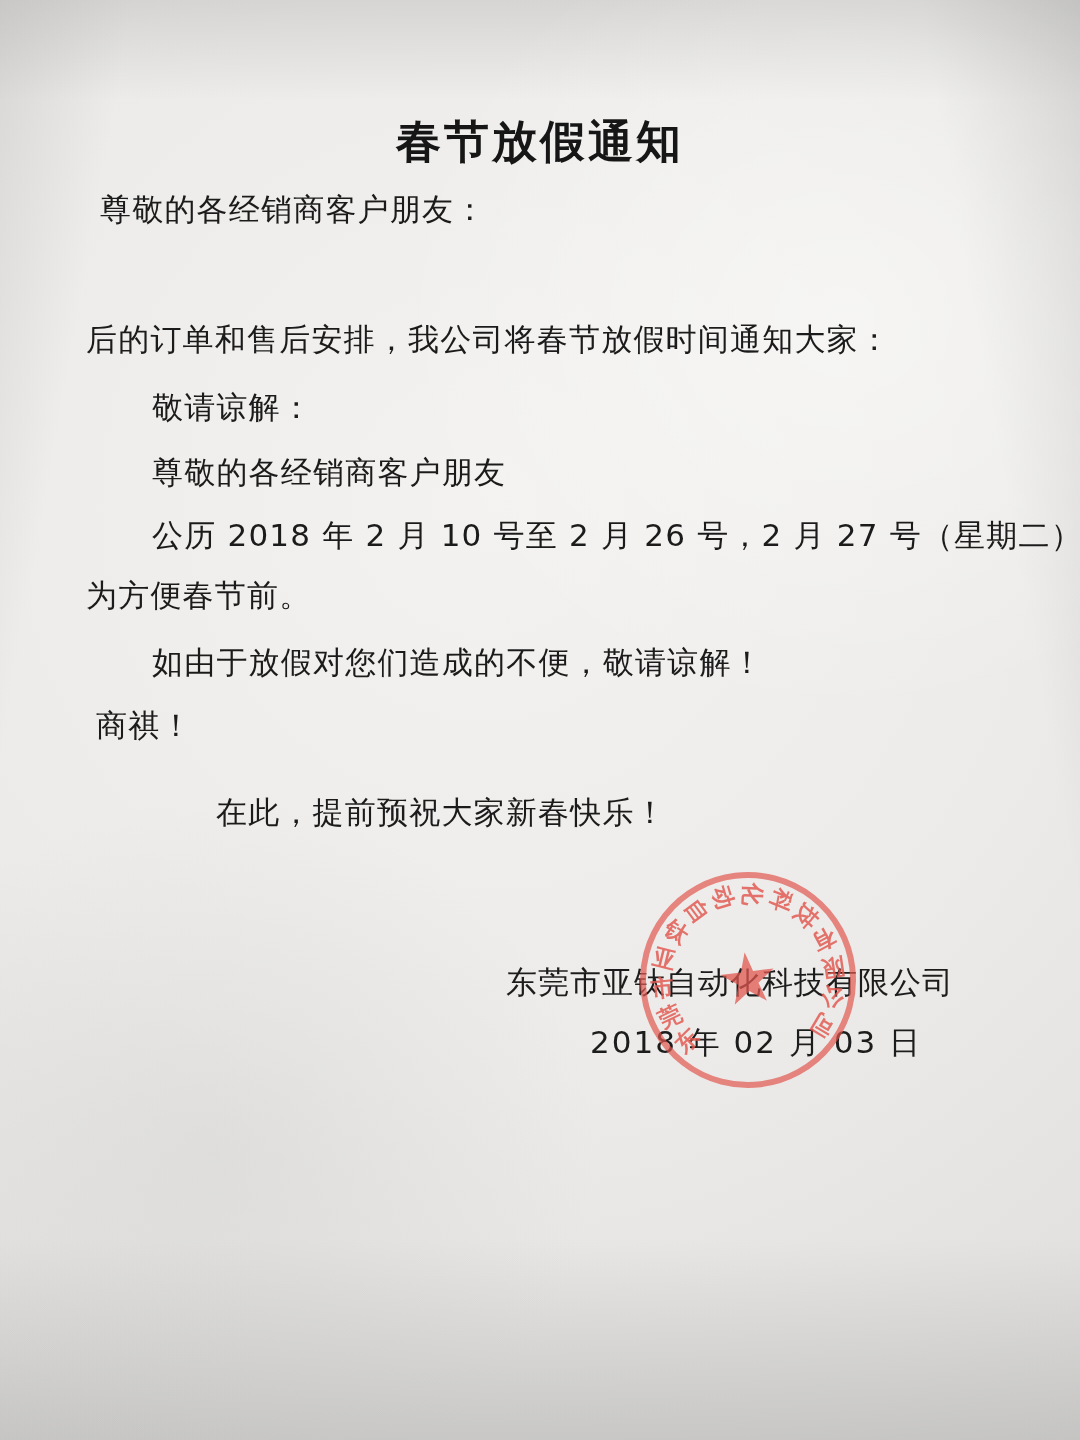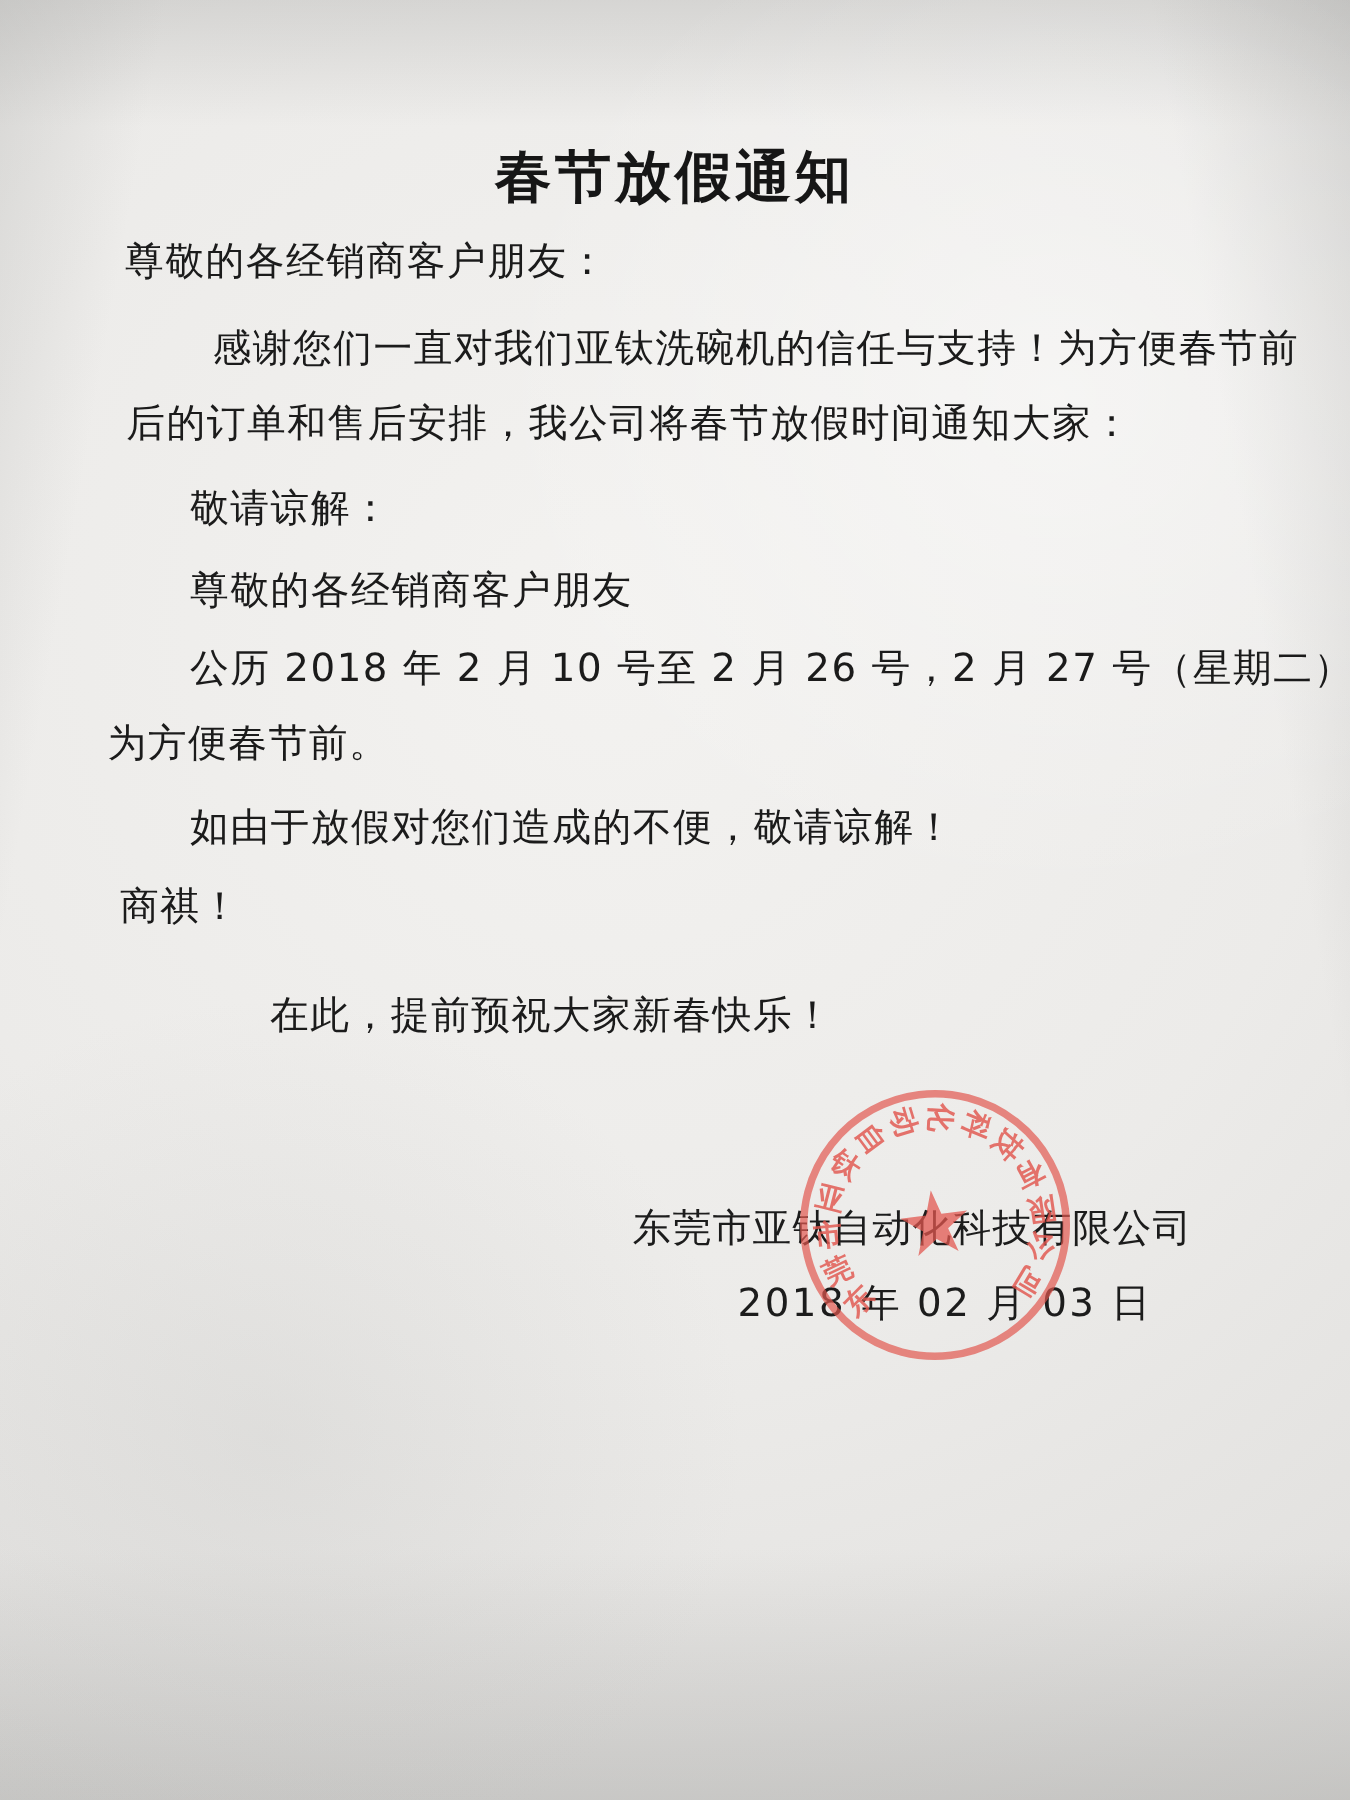--- a/index.html
+++ b/index.html
@@ -73,21 +73,21 @@
     font-size: 31px;
     line-height: 34px;
     letter-spacing: 1.2px;
     color: #1b1b1b;
     white-space: nowrap;
     font-family: "DejaVu Sans", "Liberation Sans", sans-serif;
   }
 
   .salutation { top: 192px; left: 100px; }
   .body-1     { top: 262px; left: 170px; }
-  .body-2     { top: 322px; left: 86px; margin-left: 15px;  }
+  .body-2     { top: 322px; left: 86px;  }
   .heading-1  { top: 390px; left: 152px; }
   .lunar      { top: 455px; left: 152px; }
   .solar-1    { top: 518px; left: 152px; }
   .solar-2    { top: 578px; left: 86px;  }
   .apology    { top: 645px; left: 152px; text-align: right; }
   .closing    { top: 708px; left: 96px;  }
   .wish       { top: 795px; left: 216px; }
 
   .company {
     position: absolute;
@@ -156,21 +156,20 @@
 </head>
 <body>
 
 <div class="page">
   <div class="content">
 
     <div class="doc-title">春节放假通知</div>
 
     <div class="line salutation">尊敬的各经销商客户朋友：</div>
 
-    <div class="line body-1">感谢您们一直对我们亚钛洗碗机的信任与支持！为方便春节前</div>
 
     <div class="line body-2">后的订单和售后安排，我公司将春节放假时间通知大家：</div>
 
     <div class="line heading-1">敬请谅解：</div>
 
     <div class="line lunar">尊敬的各经销商客户朋友</div>
 
     <div class="line solar-1">公历 2018 年 2 月 10 号至 2 月 26 号，2 月 27 号（星期二）正</div>
 
     <div class="line solar-2">为方便春节前。</div>

